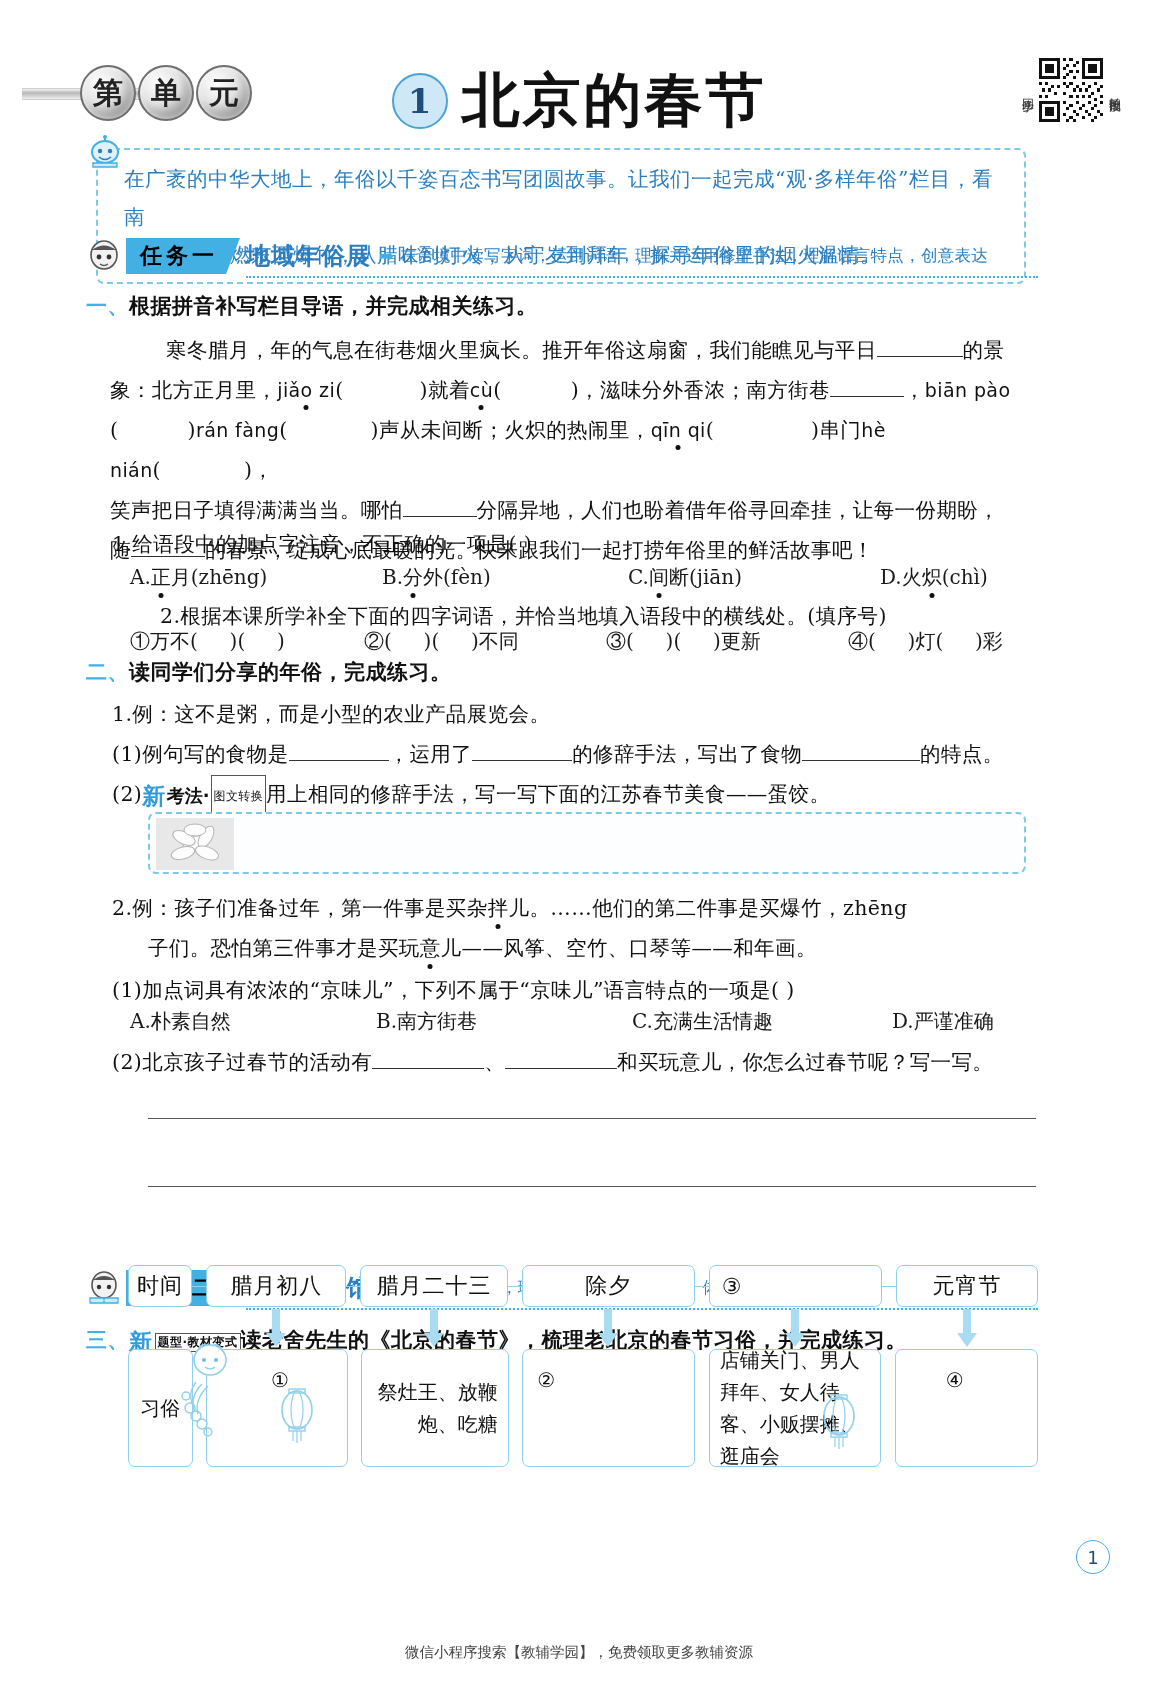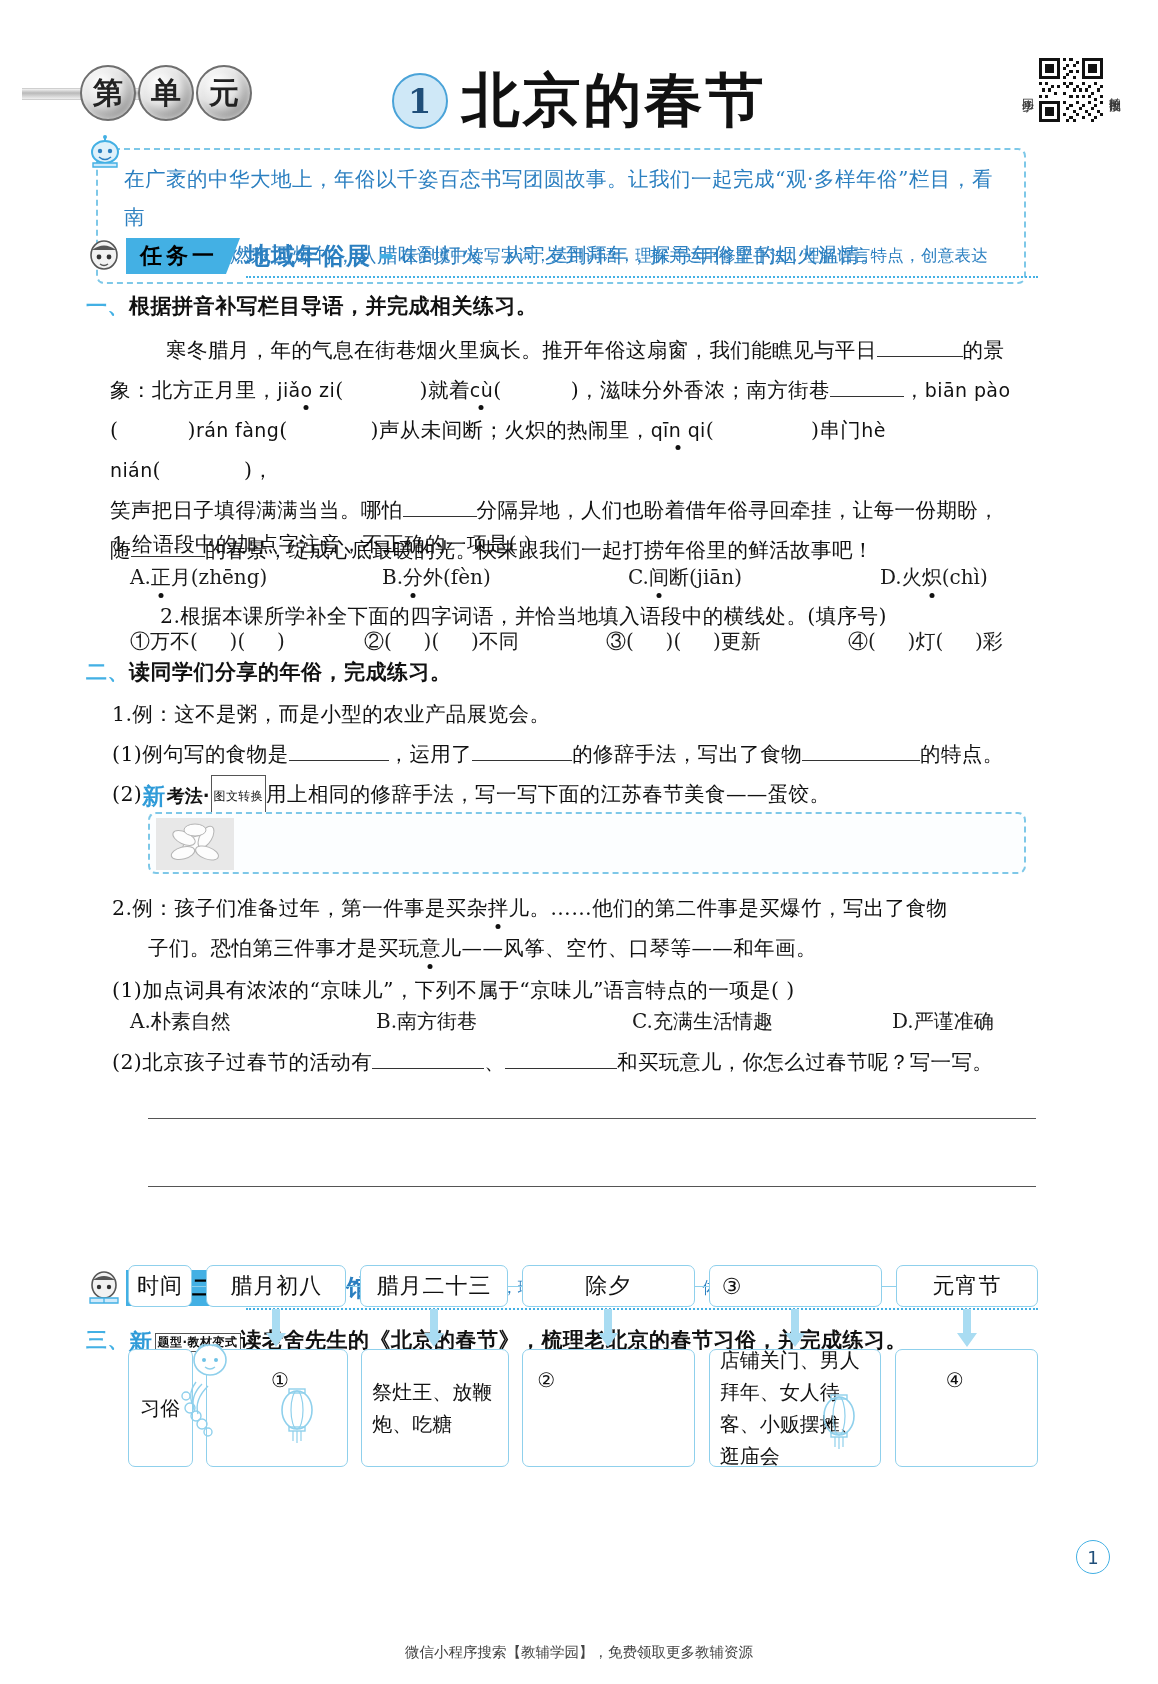--- a/index.html
+++ b/index.html
@@ -154,21 +154,21 @@
     position:absolute; height:0; border-bottom:1.6px solid #555;
   }
 
   
   .flow { position:absolute; left:128px; top:1265px; width:910px; }
   .flow-row { display:flex; align-items:stretch; }
   .cell {
     border:1.6px solid #8fd0ec; border-radius:7px; background:#fff;
     display:flex; align-items:center; justify-content:center;
     font-family:"DejaVu Serif",serif; color:#111;
-    text-align:left; position:relative;
+    text-align:right; position:relative;
   }
   .c-label { width:66px; font-size:21px; }
   .connector { flex:0 0 14px; align-self:center; border-top:1.6px solid #8fd0ec; height:0; }
   .row1 .cell { height:42px; font-size:22px; letter-spacing:1px; }
   .row2 .cell { height:118px; font-size:20px; line-height:32px; padding:4px 10px; }
   .arrow-row { display:flex; height:42px; align-items:center; }
   .num-mark { font-size:21px; }
   .cell-left { justify-content:flex-start; }
 
   .lantern { position:absolute; pointer-events:none; }
@@ -406,21 +406,21 @@
           <ellipse cx="27" cy="35" rx="12" ry="6" transform="rotate(-15 27 35)"></ellipse>
           <ellipse cx="51" cy="35" rx="12" ry="6" transform="rotate(20 51 35)"></ellipse>
           <ellipse cx="39" cy="12" rx="11" ry="6"></ellipse>
         </g>
       </svg>
     </div>
   </div>
 
   <div class="para" style="left:112px; top:888px; width:930px;">
     <div>
-      <span>2.</span><span>例：孩子们准备过年，第一件事是买</span><span class="dot-u">杂拌儿</span><span>。……他们的第二件事是买爆竹，写出了食物</span>
+      <span>2.</span><span>例：孩子们准备过年，第一件事是买</span><span class="dot-u">杂拌儿</span><span>。……他们的第二件事是买爆竹，zhēng</span>
     </div>
     <div style="padding-left:36px;">
       <span>子们。恐怕第三件事才是买</span><span class="dot-u">玩意儿</span><span>——风筝、空竹、口琴等——和年画。</span>
     </div>
   </div>
 
   <div class="para" style="left:112px; top:970px;">
     <span>(1)加点词具有浓浓的“京味儿”，下列不属于“京味儿”语言特点的一项是(          )</span>
   </div>
   <div class="opt-row" style="left:130px; top:1008px;">

